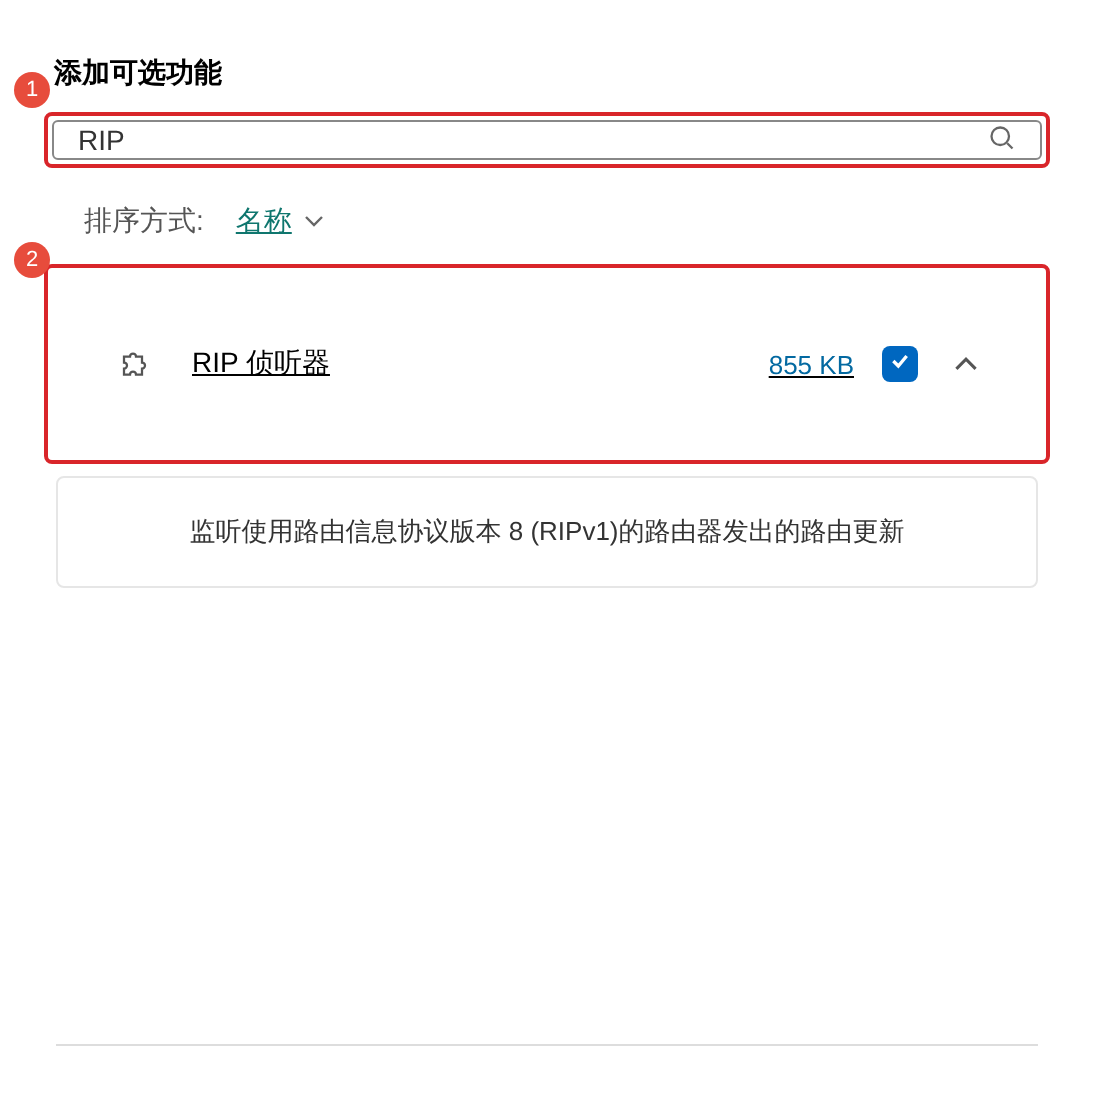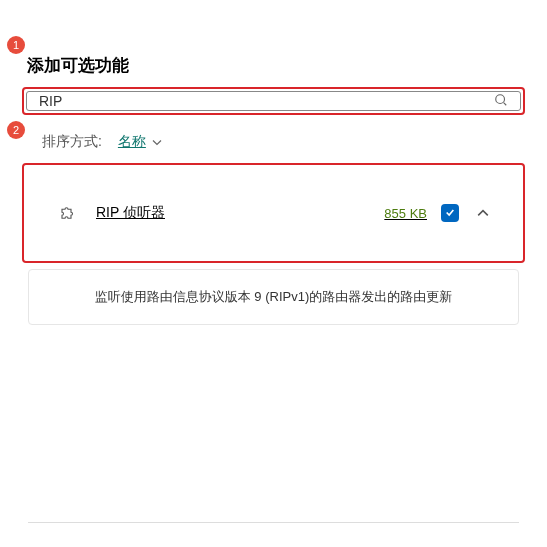--- a/index.html
+++ b/index.html
@@ -33,25 +33,24 @@
     }
     .badge-1 {
       left: 7px;
       top: 36px;
     }
     .badge-2 {
       left: 7px;
       top: 121px;
     }
     .title {
-      font-size: 17px;
+      font-size: 14px;
       font-weight: 600;
       color: #000;
       padding: 28px 27px 10px 27px;
-      margin-top: 26px;
     }
     .search-wrapper {
       margin: 0 22px 14px 22px;
       border: 2px solid #d9252a;
       border-radius: 4px;
       padding: 2px;
     }
     .search-box {
       display: flex;
       align-items: center;
@@ -123,21 +122,21 @@
       align-items: center;
       justify-content: center;
     }
     .feature-name {
       flex: 1;
       font-size: 14px;
       color: #000;
     }
     .feature-size {
       font-size: 13px;
-      color: #4d7c0f;
+      color: #0369a1;
       margin-right: 14px;
     }
     .checkbox {
       width: 18px;
       height: 18px;
       background: #0067c0;
       border-radius: 4px;
       display: flex;
       align-items: center;
       justify-content: center;
@@ -221,16 +220,16 @@
         </span>
         <span class="expand-chevron">
           <svg width="12" height="8" viewBox="0 0 10 6" fill="none" stroke="currentColor" stroke-width="1.3">
             <path d="M1 5 L5 1 L9 5"></path>
           </svg>
         </span>
       </div>
     </div>
   </div>
 
-  <div class="description-card">监听使用路由信息协议版本 9 (RIPv1)的路由器发出的路由更新</div>
+  <div class="description-card">监听使用路由信息协议版本 8 (RIPv1)的路由器发出的路由更新</div>
 
   <div class="bottom-line"></div>
 </div>
 
 </body></html>

